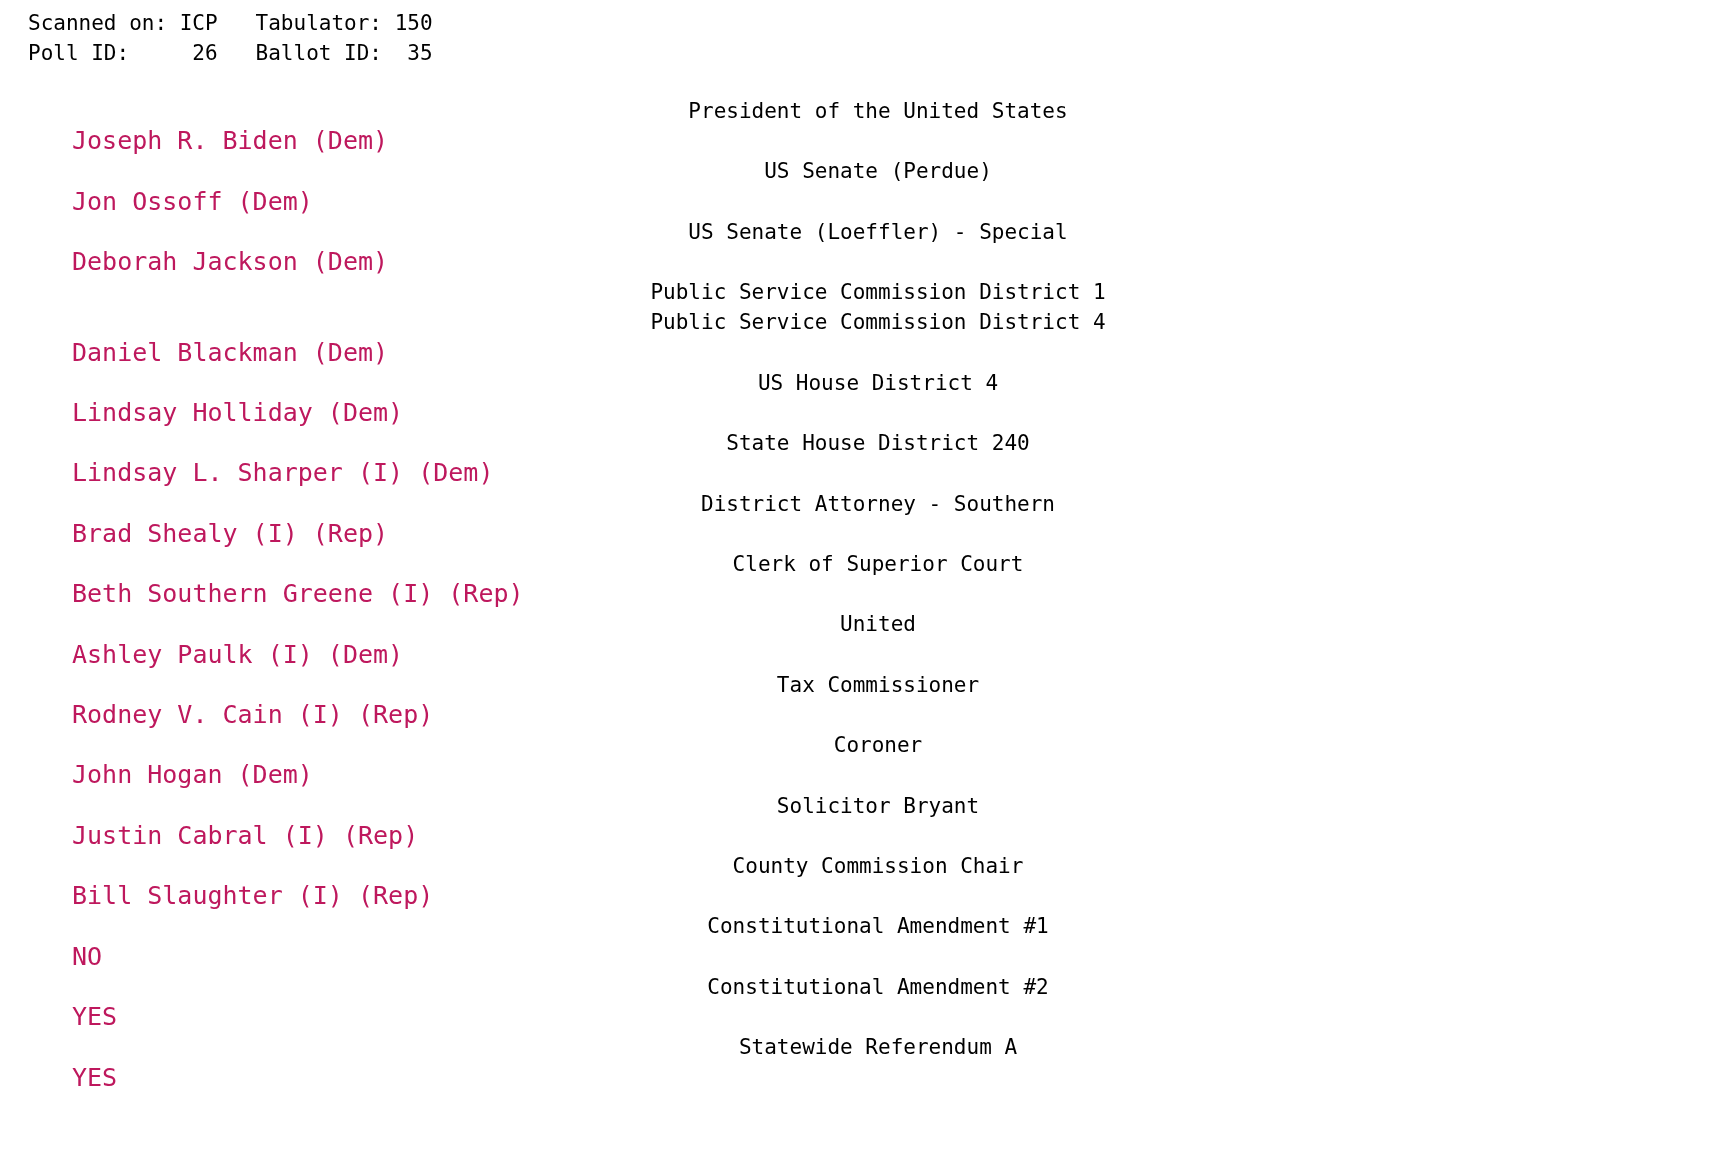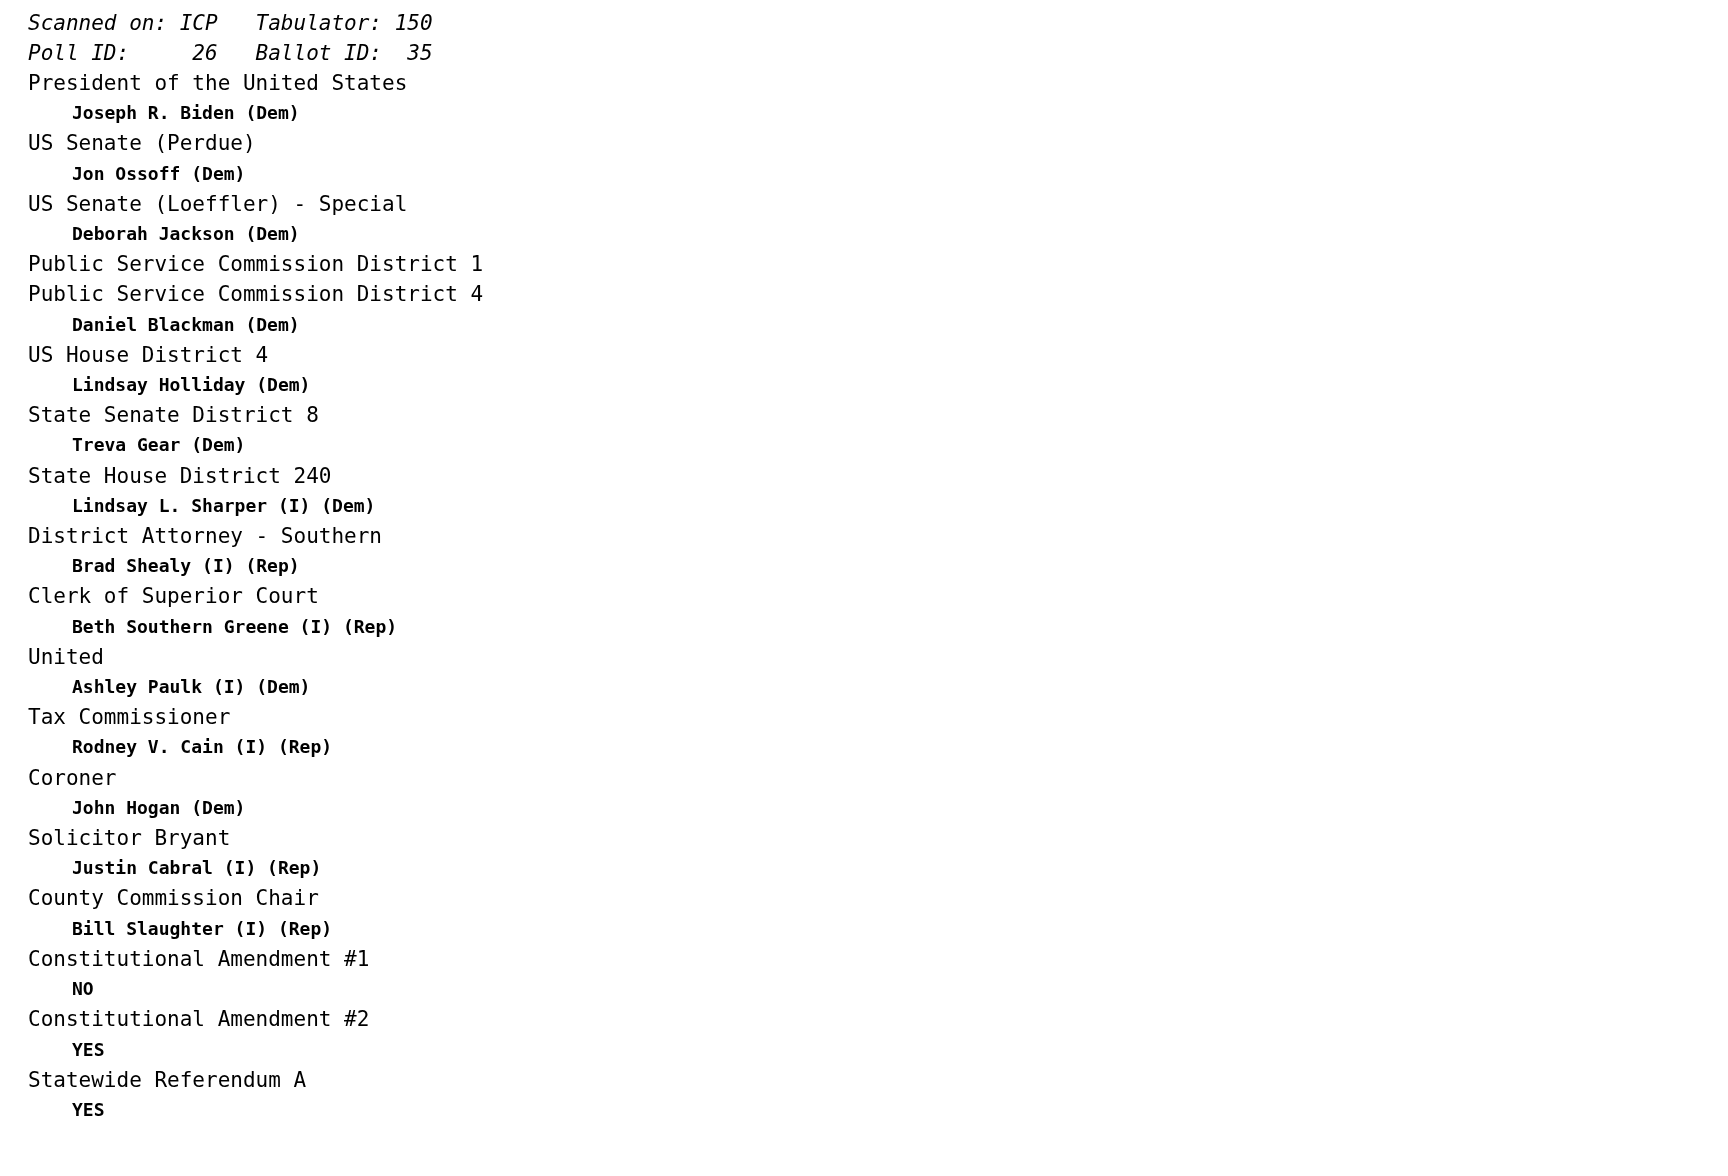--- a/index.html
+++ b/index.html
@@ -11,48 +11,48 @@
     width: 1728px;
     height: 1176px;
     overflow: hidden;
     font-family: "DejaVu Sans Mono", monospace;
   }
   .ballot-sheet {
     padding: 8px 0 0 28px;
     box-sizing: border-box;
   }
   .header-block {
-    font-style: italic;
+    margin-bottom: 28px;
   }
   .header-line {
     font-size: 21px;
     line-height: 30px;
     color: #000000;
     white-space: pre;
     letter-spacing: 0px;
   }
   .contest-list {
     display: block;
   }
   .contest {
     display: block;
   }
   .contest-title {
     font-size: 21px;
     line-height: 30.2px;
     color: #000000;
     white-space: pre;
+    text-align: center;
   }
   .contest-selection {
-    font-size: 18px;
+    font-size: 25px;
     line-height: 30.2px;
-    color: #000000;
+    color: #be185d;
     white-space: pre;
     padding-left: 44px;
-    font-weight: bold;
   }
 </style>
 </head>
 <body>
 
 <div class="ballot-sheet">
 
   <div class="header-block">
     <div class="header-line">Scanned on: ICP   Tabulator: 150</div>
     <div class="header-line">Poll ID:     26   Ballot ID:  35</div>
@@ -82,24 +82,20 @@
     <div class="contest">
       <div class="contest-title">Public Service Commission District 4</div>
       <div class="contest-selection">Daniel Blackman (Dem)</div>
     </div>
 
     <div class="contest">
       <div class="contest-title">US House District 4</div>
       <div class="contest-selection">Lindsay Holliday (Dem)</div>
     </div>
 
-    <div class="contest">
-      <div class="contest-title">State Senate District 8</div>
-      <div class="contest-selection">Treva Gear (Dem)</div>
-    </div>
 
     <div class="contest">
       <div class="contest-title">State House District 240</div>
       <div class="contest-selection">Lindsay L. Sharper (I) (Dem)</div>
     </div>
 
     <div class="contest">
       <div class="contest-title">District Attorney - Southern</div>
       <div class="contest-selection">Brad Shealy (I) (Rep)</div>
     </div>

